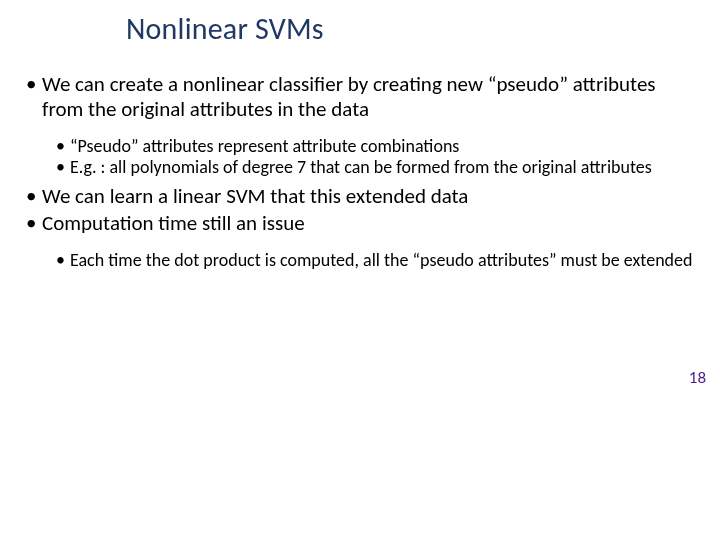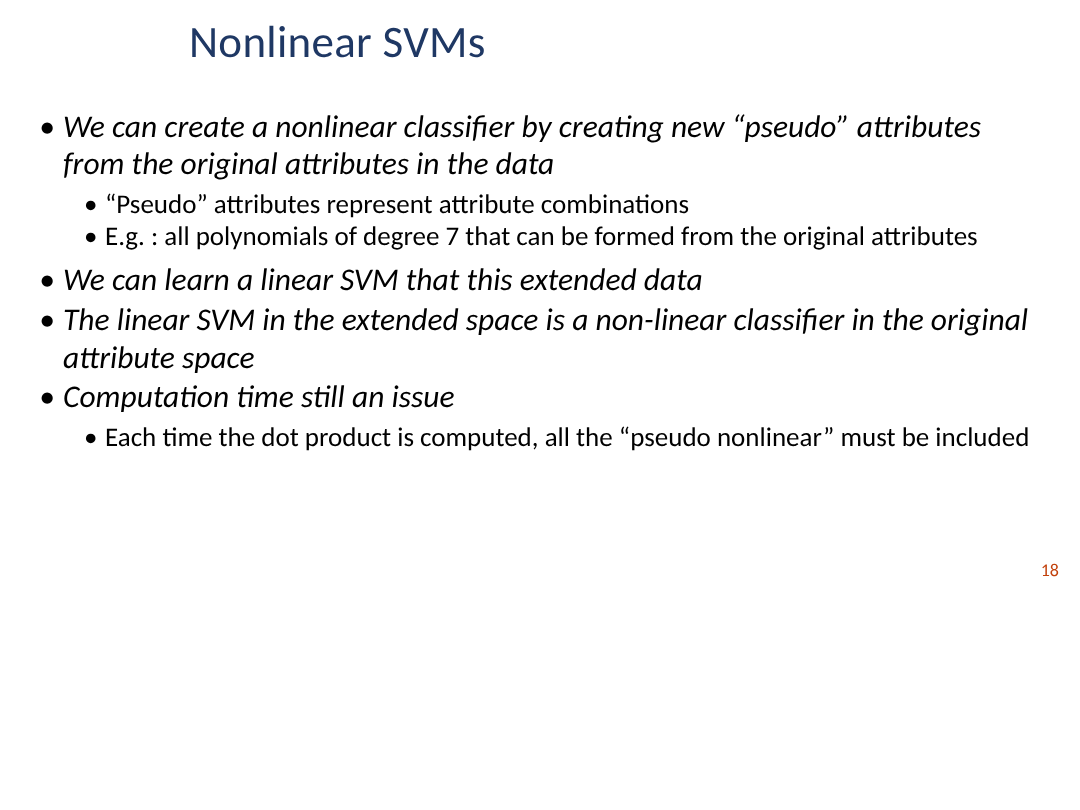--- a/index.html
+++ b/index.html
@@ -36,72 +36,70 @@
     list-style: none;
     margin: 0;
     padding: 0;
   }
   ul.lvl1 > li {
     position: relative;
     padding-left: 18px;
     font-size: 21px;
     line-height: 1.18;
     margin-bottom: 2px;
-    font-style: italic;
   }
   ul.lvl1 > li::before {
     content: "•";
     position: absolute;
     left: 2px;
     top: 0;
     font-size: 21px;
   }
   ul.lvl2 {
     list-style: none;
-    margin: 4px 0 6px 0;
+    margin: 14px 0 6px 0;
     padding: 0 0 0 30px;
   }
   ul.lvl2 > li {
     position: relative;
     padding-left: 16px;
     font-size: 18px;
     line-height: 1.18;
     margin-bottom: 0px;
   }
   ul.lvl2 > li::before {
     content: "•";
     position: absolute;
     left: 2px;
     top: 0;
     font-size: 18px;
   }
   .pagenum {
     position: absolute;
     right: 14px;
     bottom: 8px;
-    font-size: 12px;
-    color: #c2410c;
+    font-size: 17px;
+    color: #4c1d95;
   }
 </style>
 </head>
 <body>
 
 <div class="slide">
   <div class="title">Nonlinear SVMs</div>
 
   <div class="body">
     <ul class="lvl1">
       <li>We can create a nonlinear classifier by creating new “pseudo” attributes from the original attributes in the data</li>
       <ul class="lvl2">
         <li>“Pseudo” attributes represent attribute combinations</li>
         <li>E.g. : all polynomials of degree 7 that can be formed from the original attributes</li>
       </ul>
       <li>We can learn a linear SVM that this extended data</li>
-      <li>The linear SVM in the extended space is a non-linear classifier in the original attribute space</li>
       <li>Computation time still an issue</li>
       <ul class="lvl2">
-        <li>Each time the dot product is computed, all the “pseudo nonlinear” must be included</li>
+        <li>Each time the dot product is computed, all the “pseudo attributes” must be extended</li>
       </ul>
     </ul>
   </div>
 
   <div class="pagenum">18</div>
 </div>
 
 </body></html>

